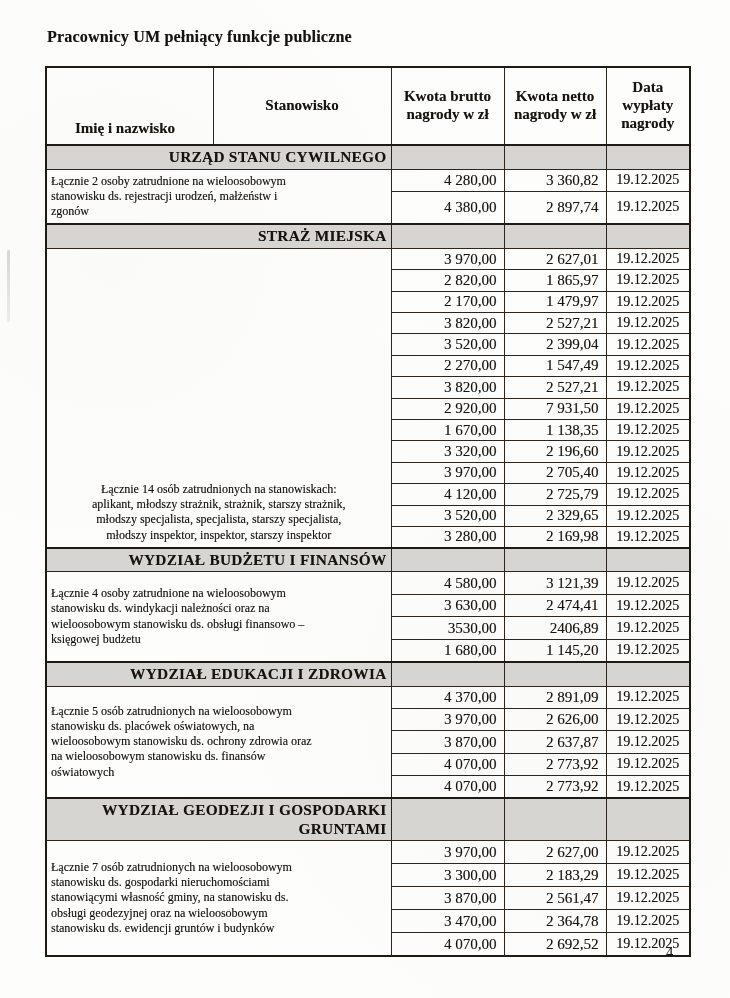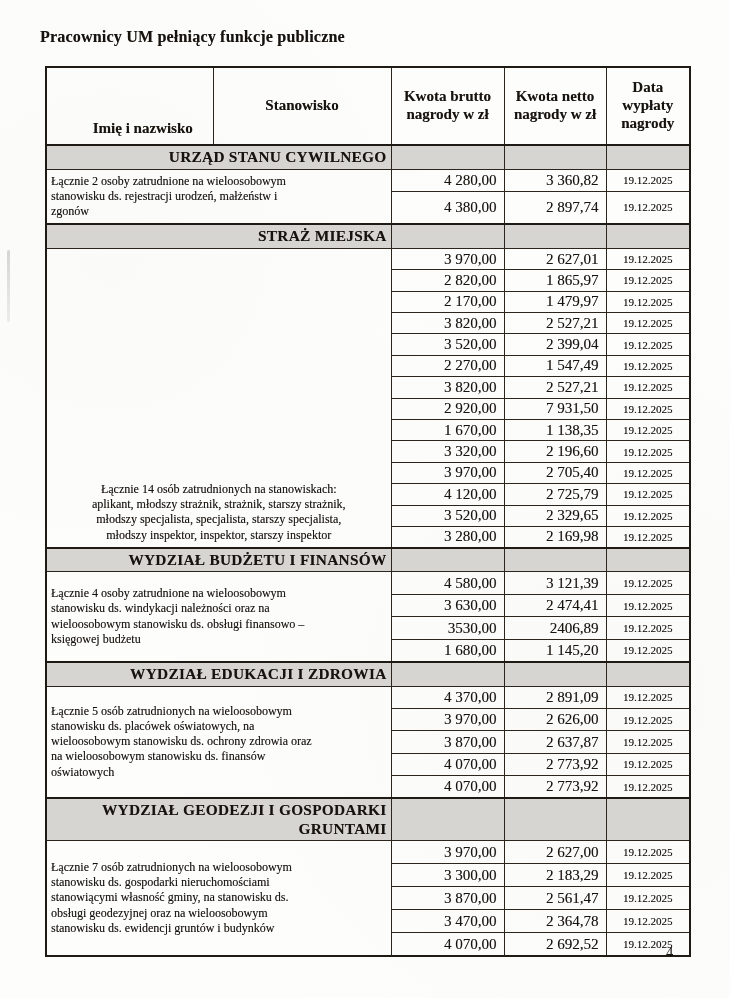--- a/index.html
+++ b/index.html
@@ -12,57 +12,57 @@
     overflow: hidden;
   }
   .page {
     position: absolute; inset: 0;
     background:
       radial-gradient(circle at 15% 25%, rgba(90,85,75,0.015), transparent 45%),
       radial-gradient(circle at 80% 70%, rgba(90,85,75,0.018), transparent 50%),
       #fdfdfc;
   }
   .doc-title {
-    position: absolute; left: 40px; top: 28px;
+    position: absolute; left: 47px; top: 28px;
     font-size: 16px; font-weight: bold; letter-spacing: 0.2px;
     text-shadow: 0.2px 0.2px 0.3px rgba(30,25,20,0.45);
   }
   table.doc-table {
     position: absolute; left: 45px; top: 66px;
     width: 644px;
     border-collapse: collapse; table-layout: fixed;
     border: 2px solid #1f1a14;
     font-size: 14.6px;
   }
   .doc-table td, .doc-table th {
     border: 1px solid #2b251e;
     padding: 0;
     overflow: hidden;
     text-shadow: 0.2px 0.2px 0.25px rgba(30,25,20,0.4);
   }
   thead tr { border-bottom: 2px solid #1f1a14; }
   th { font-weight: bold; font-size: 15px; line-height: 1.18; height: 70px; vertical-align: middle; text-align: center; padding: 2px 4px; }
-  th.h-name { text-align: center; vertical-align: bottom; padding: 0 2px 6px 28px; }
+  th.h-name { text-align: left; vertical-align: bottom; padding: 0 2px 6px 28px; }
   tr.band { border-top: 2px solid #1f1a14; height: 23px; }
   tr.band td { background: #d6d5d2; }
   td.band-title {
     font-weight: bold; font-size: 15.3px; letter-spacing: 0.3px;
     text-align: right; vertical-align: middle;
     padding: 2px 4px 2px 5px; line-height: 1.22;
     white-space: pre-line;
   }
   td.name-cell {
     font-size: 12px; line-height: 1.27;
     text-align: left; vertical-align: middle;
     padding: 3px 4px 3px 4px;
     white-space: pre-line;
   }
   td.name-cell.vbottom { vertical-align: bottom; padding-bottom: 4px; text-align: center; }
   td.num  { text-align: right;  vertical-align: middle; padding-right: 7px; font-size: 15px; }
-  td.date { text-align: center; vertical-align: middle; font-size: 11px; padding: 0 1px; }
+  td.date { text-align: center; vertical-align: middle; font-size: 14px; padding: 0 1px; }
   .page-number {
     position: absolute; left: 666px; top: 944px;
     font-size: 14.5px;
   }
   .smudge {
     position: absolute; left: 7px; top: 250px;
     width: 3px; height: 72px;
     background: linear-gradient(#b9b7b3, #e2e0dc);
     opacity: 0.55; border-radius: 2px;
   }

